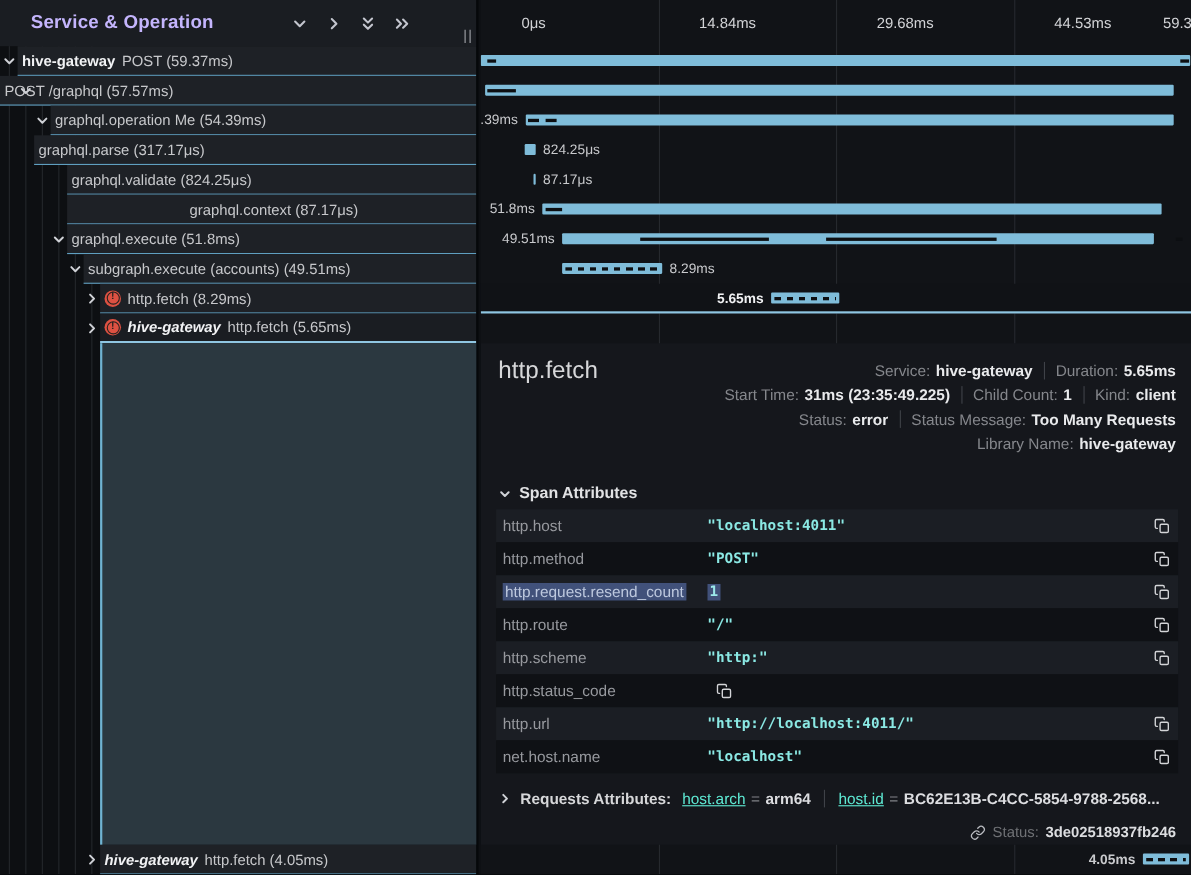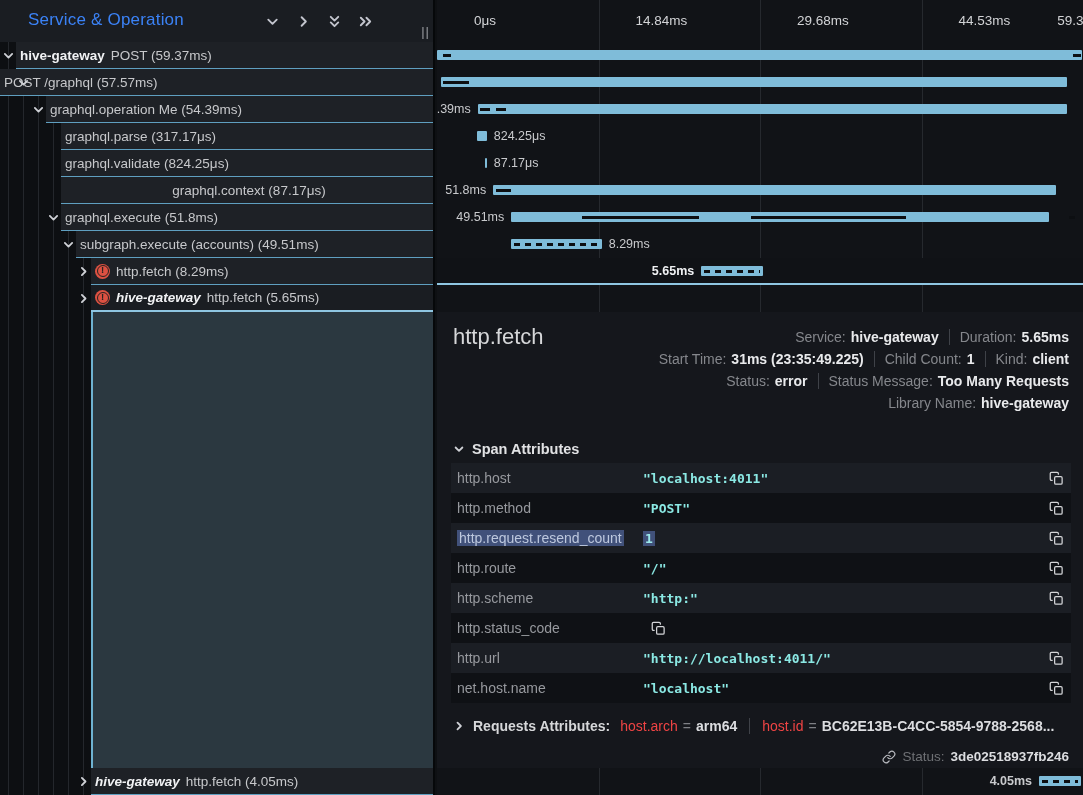--- a/index.html
+++ b/index.html
@@ -3,21 +3,21 @@
 <meta charset="utf-8">
 <style>
   html,body{margin:0;padding:0;background:#06080a;}
   *{box-sizing:border-box;}
   .app{position:relative;width:1083px;height:795px;overflow:hidden;
        font-family:"Liberation Sans",sans-serif;background:#0e1013;color:#c7c8cb;}
 
   
   .left-panel{position:absolute;left:0;top:0;width:435px;height:795px;background:#0d0f12;overflow:hidden;border-right:2px solid #06080a;}
   .left-header{position:absolute;left:0;top:0;width:100%;height:42px;background:#1a1d22;}
-  .left-header .title{position:absolute;left:28px;top:10px;font-size:17px;font-weight:normal;color:#3b82f6;letter-spacing:.2px;}
+  .left-header .title{position:absolute;left:28px;top:10px;font-size:17px;font-weight:bold;color:#c4b5fd;letter-spacing:.2px;}
   .pane-toggles{position:absolute;right:60px;top:13px;display:flex;gap:15px;color:#c3c5ce;}
   .pane-toggles .tgl{width:16px;height:16px;display:flex;align-items:center;justify-content:center;cursor:pointer;}
   .resize-handle{position:absolute;right:3px;top:24px;color:#9a9ca1;font-size:13px;letter-spacing:1px;cursor:col-resize;}
   .guides{position:absolute;left:0;top:42px;width:100px;height:753px;pointer-events:none;}
   .guides i{position:absolute;top:0;bottom:0;width:1px;background:#24272c;}
   #tree-rows{position:absolute;left:0;top:42px;width:100%;}
   .trow{position:relative;height:27px;}
   .trow .box{height:27px;background:#1e2126;border-bottom:1px solid #5f9fc0;display:flex;align-items:center;gap:6px;padding-left:4px;font-size:13.5px;color:#c7c8cb;white-space:nowrap;overflow:hidden;cursor:pointer;}
   .trow.selected .box{background:#1a1d22;border-bottom:2px solid #8fc6e2;}
   .trow .twisty{position:absolute;top:7px;width:13px;height:13px;color:#cfd1d6;cursor:pointer;}
@@ -63,21 +63,21 @@
   .aval{flex:1;font-family:"DejaVu Sans Mono",monospace;font-size:13px;font-weight:bold;white-space:nowrap;overflow:hidden;}
   .aval.string{color:#8be9e4;}
   .aval.number{color:#6a6fe0;}
   .hl{background:#41517a;border-radius:1px;padding:1px 2px;}
   .akey .hl{color:#bdc8de;}
   .aval .hl{color:#9ce9ea;}
   .copy-btn{flex:0 0 30px;display:flex;justify-content:center;color:#d4d5d8;cursor:pointer;background:none;border:none;padding:0;}
   .res-line{position:absolute;left:16px;top:406px;display:flex;align-items:center;font-size:14px;white-space:nowrap;}
   .res-line .twy{width:12px;height:12px;color:#cfd1d6;margin-right:8px;cursor:pointer;}
   .res-title{font-weight:bold;color:#d6d7d9;margin-right:10px;cursor:pointer;}
-  .res-key{color:#ef4444;}
+  .res-key{color:#5eead4;text-decoration:underline;}
   .res-eq{color:#7e8085;margin:0 5px;}
   .res-val{color:#dcdde0;font-weight:bold;}
   .res-div{display:inline-block;width:1px;height:16px;background:#3f4248;margin:0 12px;}
   .spanid-line{position:absolute;right:14px;top:437px;display:flex;align-items:center;gap:6px;font-size:13.5px;}
   .spanid-line .lnk{color:#b9bbc0;cursor:pointer;display:flex;}
   .spanid-label{color:#6f7175;}
   .spanid-value{color:#dcdde0;font-weight:bold;}
   svg{display:block;}
 </style>
 </head>
@@ -148,21 +148,21 @@
           <span class="twisty" style="left: 32px;">
             <svg viewBox="0 0 16 16" width="13" height="13" fill="none" stroke="currentColor" stroke-width="2.2" stroke-linecap="round" stroke-linejoin="round">
               <polyline points="3.5,6 8,10.5 12.5,6"></polyline>
             </svg>
           </span>
           <div class="box" style="margin-left: 46px;">
             <span>graphql.operation Me (54.39ms)</span>
           </div>
         </div>
         <div class="trow">
-          <div class="box" style="margin-left: 61px;">
+          <div class="box" style="margin-left: 31px;">
             <span>graphql.parse (317.17μs)</span>
           </div>
         </div>
         <div class="trow">
           <div class="box" style="margin-left: 61px;">
             <span>graphql.validate (824.25μs)</span>
           </div>
         </div>
         <div class="trow">
           <div class="box" style="margin-left: 61px; justify-content: center;">

